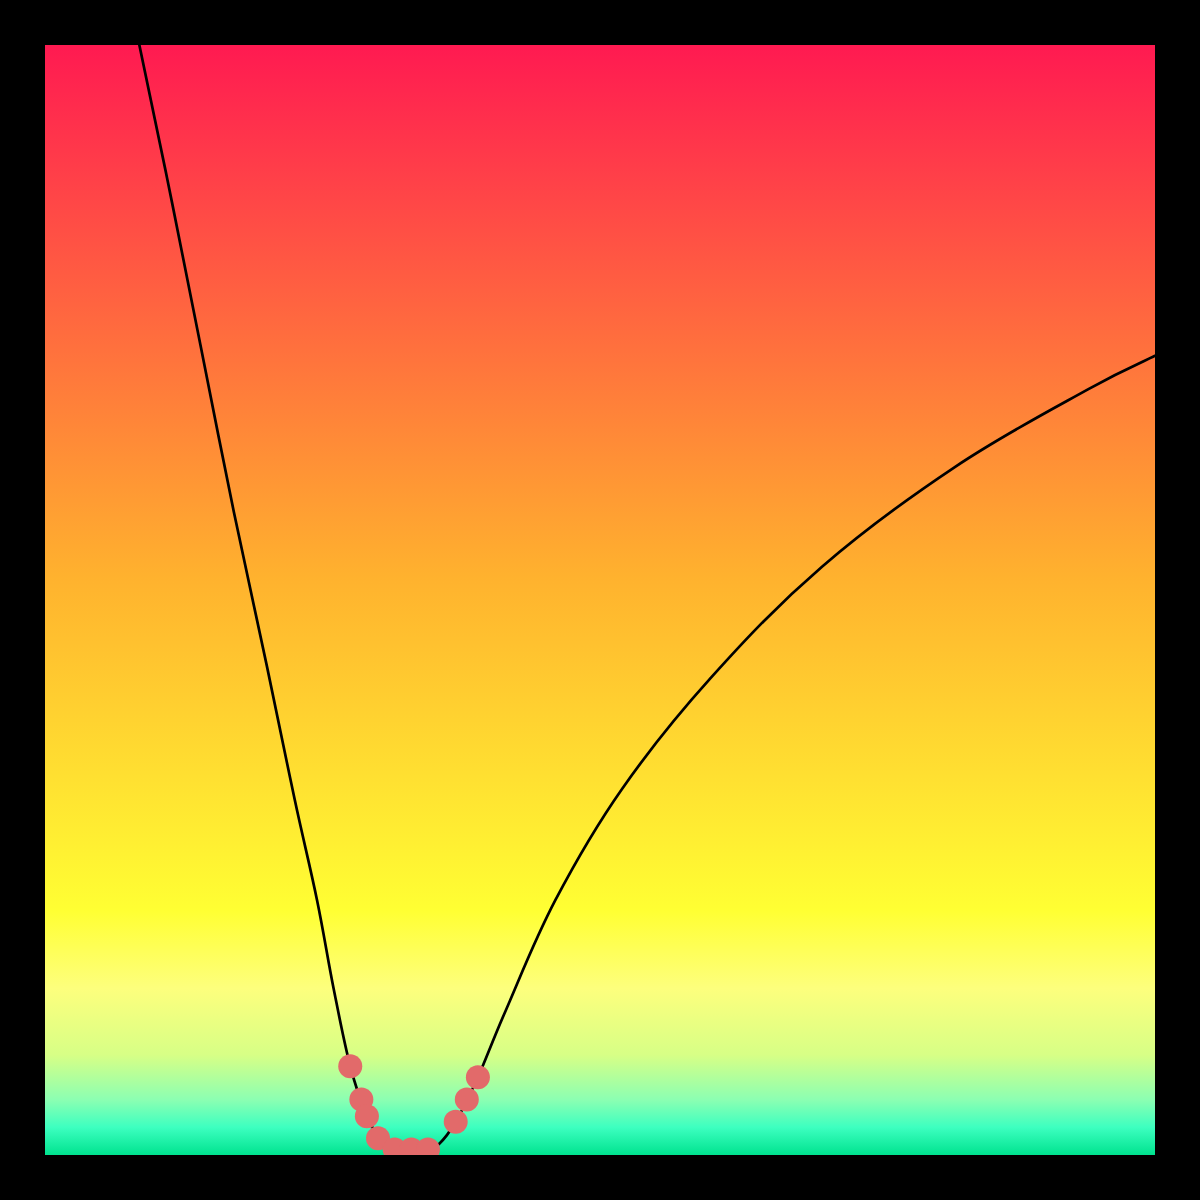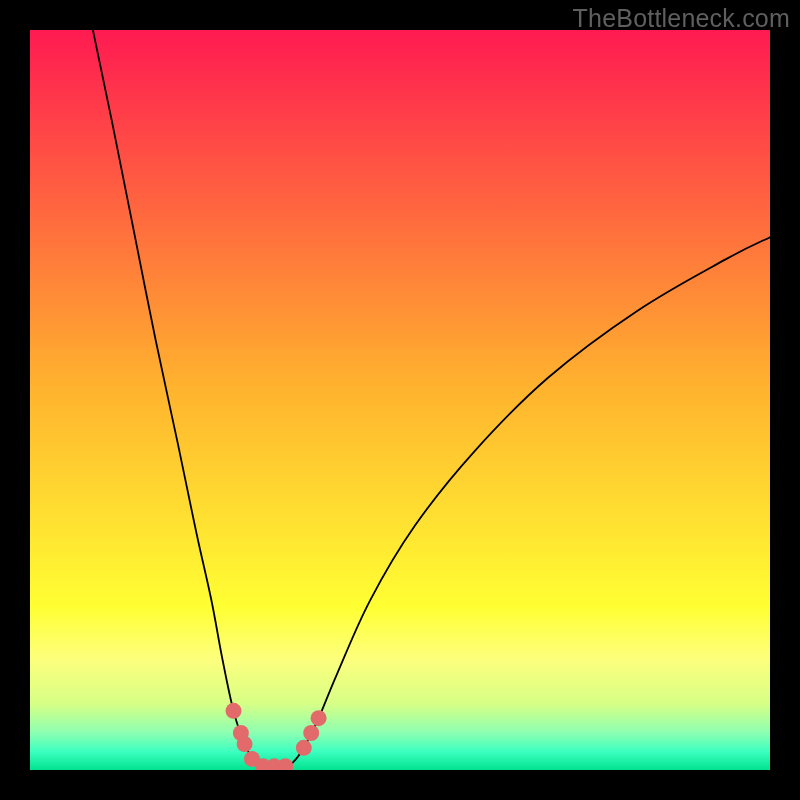--- a/index.html
+++ b/index.html
@@ -34,21 +34,20 @@
     font-size: 25px;
     font-weight: 500;
     letter-spacing: 0.2px;
   }
 </style>
 </head>
 <body>
 
 <div class="frame">
 
-  <div class="watermark">TheBottleneck.com</div>
 
   <svg class="plot" viewBox="0 0 740 740" preserveAspectRatio="none">
     <defs>
       <linearGradient id="bg-grad" x1="0" y1="0" x2="0" y2="1">
           <stop offset="0%" stop-color="#ff1a51"></stop>
           <stop offset="48%" stop-color="#ffb22e"></stop>
           <stop offset="78%" stop-color="#ffff33"></stop>
           <stop offset="85%" stop-color="#fdff7d"></stop>
           <stop offset="91%" stop-color="#d7ff86"></stop>
           <stop offset="95%" stop-color="#8cffb2"></stop>

